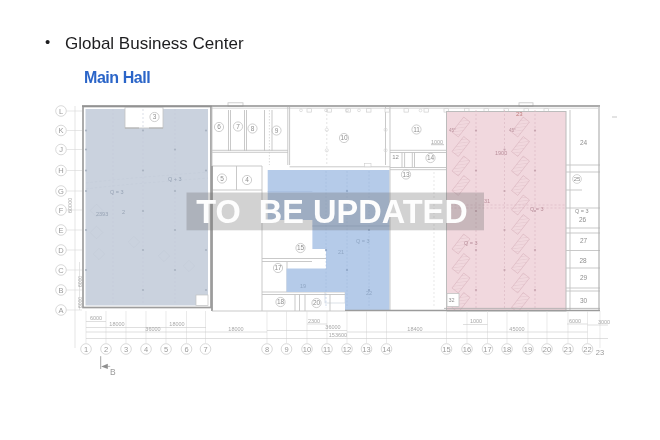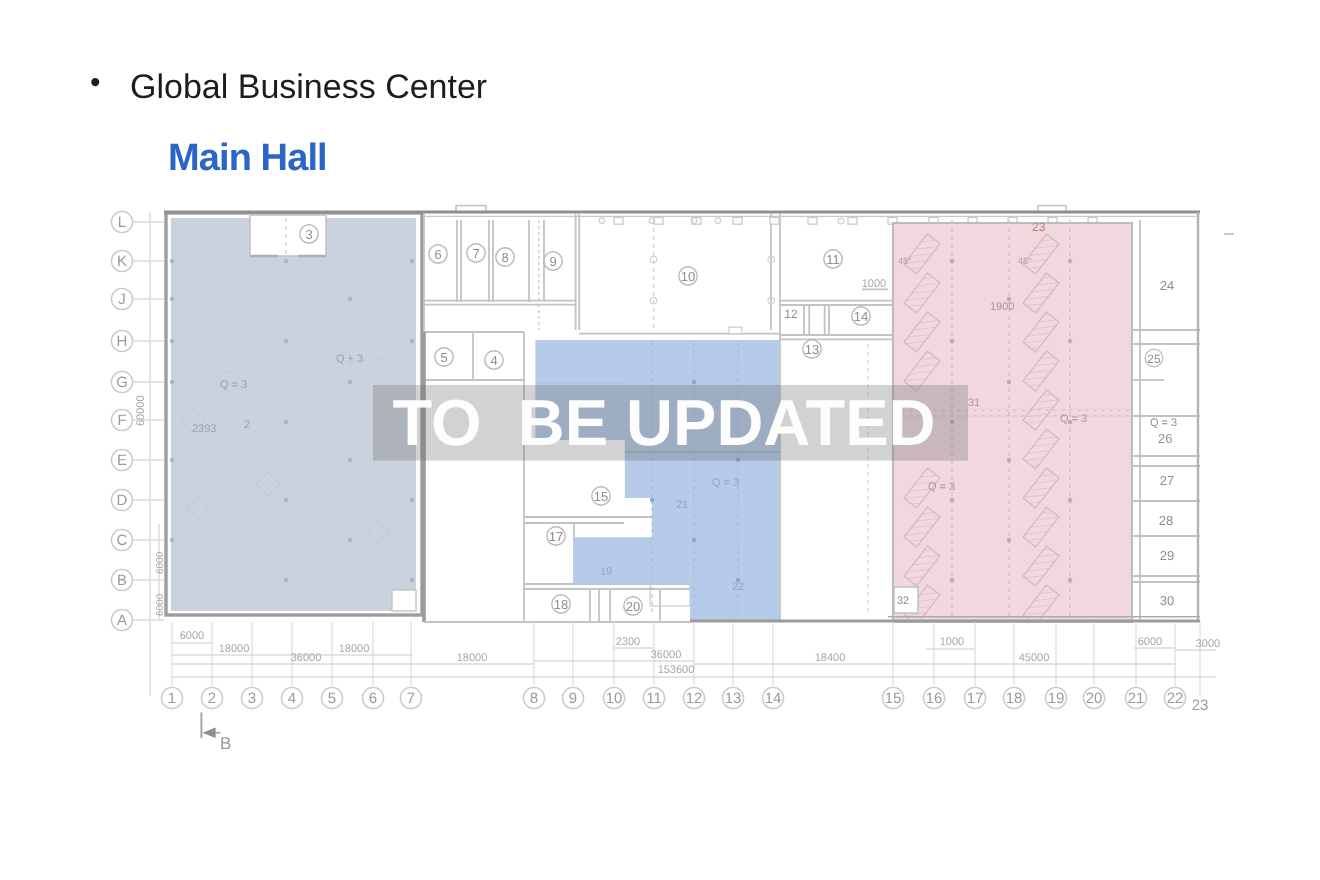--- a/index.html
+++ b/index.html
@@ -1,18 +1,18 @@
 <!DOCTYPE html>
 <html><head>
 <meta charset="utf-8">
 <style>
   html,body{margin:0;padding:0;background:#ffffff;width:660px;height:440px;overflow:hidden;}
   body{font-family:"Liberation Sans", sans-serif;position:relative;}
   .title{position:absolute;left:45px;top:33.5px;font-size:17px;color:#1d1d1f;}
-  .subtitle{position:absolute;left:84px;top:68.5px;font-size:19px;letter-spacing:-0.45px;color:#2b65c8;font-weight:bold;}
+  .subtitle{position:absolute;left:84px;top:68.5px;font-size:16px;letter-spacing:-0.45px;color:#2b65c8;font-weight:bold;}
 </style>
 </head>
 <body>
 
 <div class="title"><span style="position:absolute;left:0px;top:-0.5px;font-size:15px;">•</span><span style="margin-left:20px;">Global Business Center</span></div>
 
 <div class="subtitle">Main Hall</div>
 
 <svg width="660" height="440" viewBox="0 0 660 440" style="position:absolute;left:0;top:0;" font-family="Liberation Sans, sans-serif">
 <defs>

